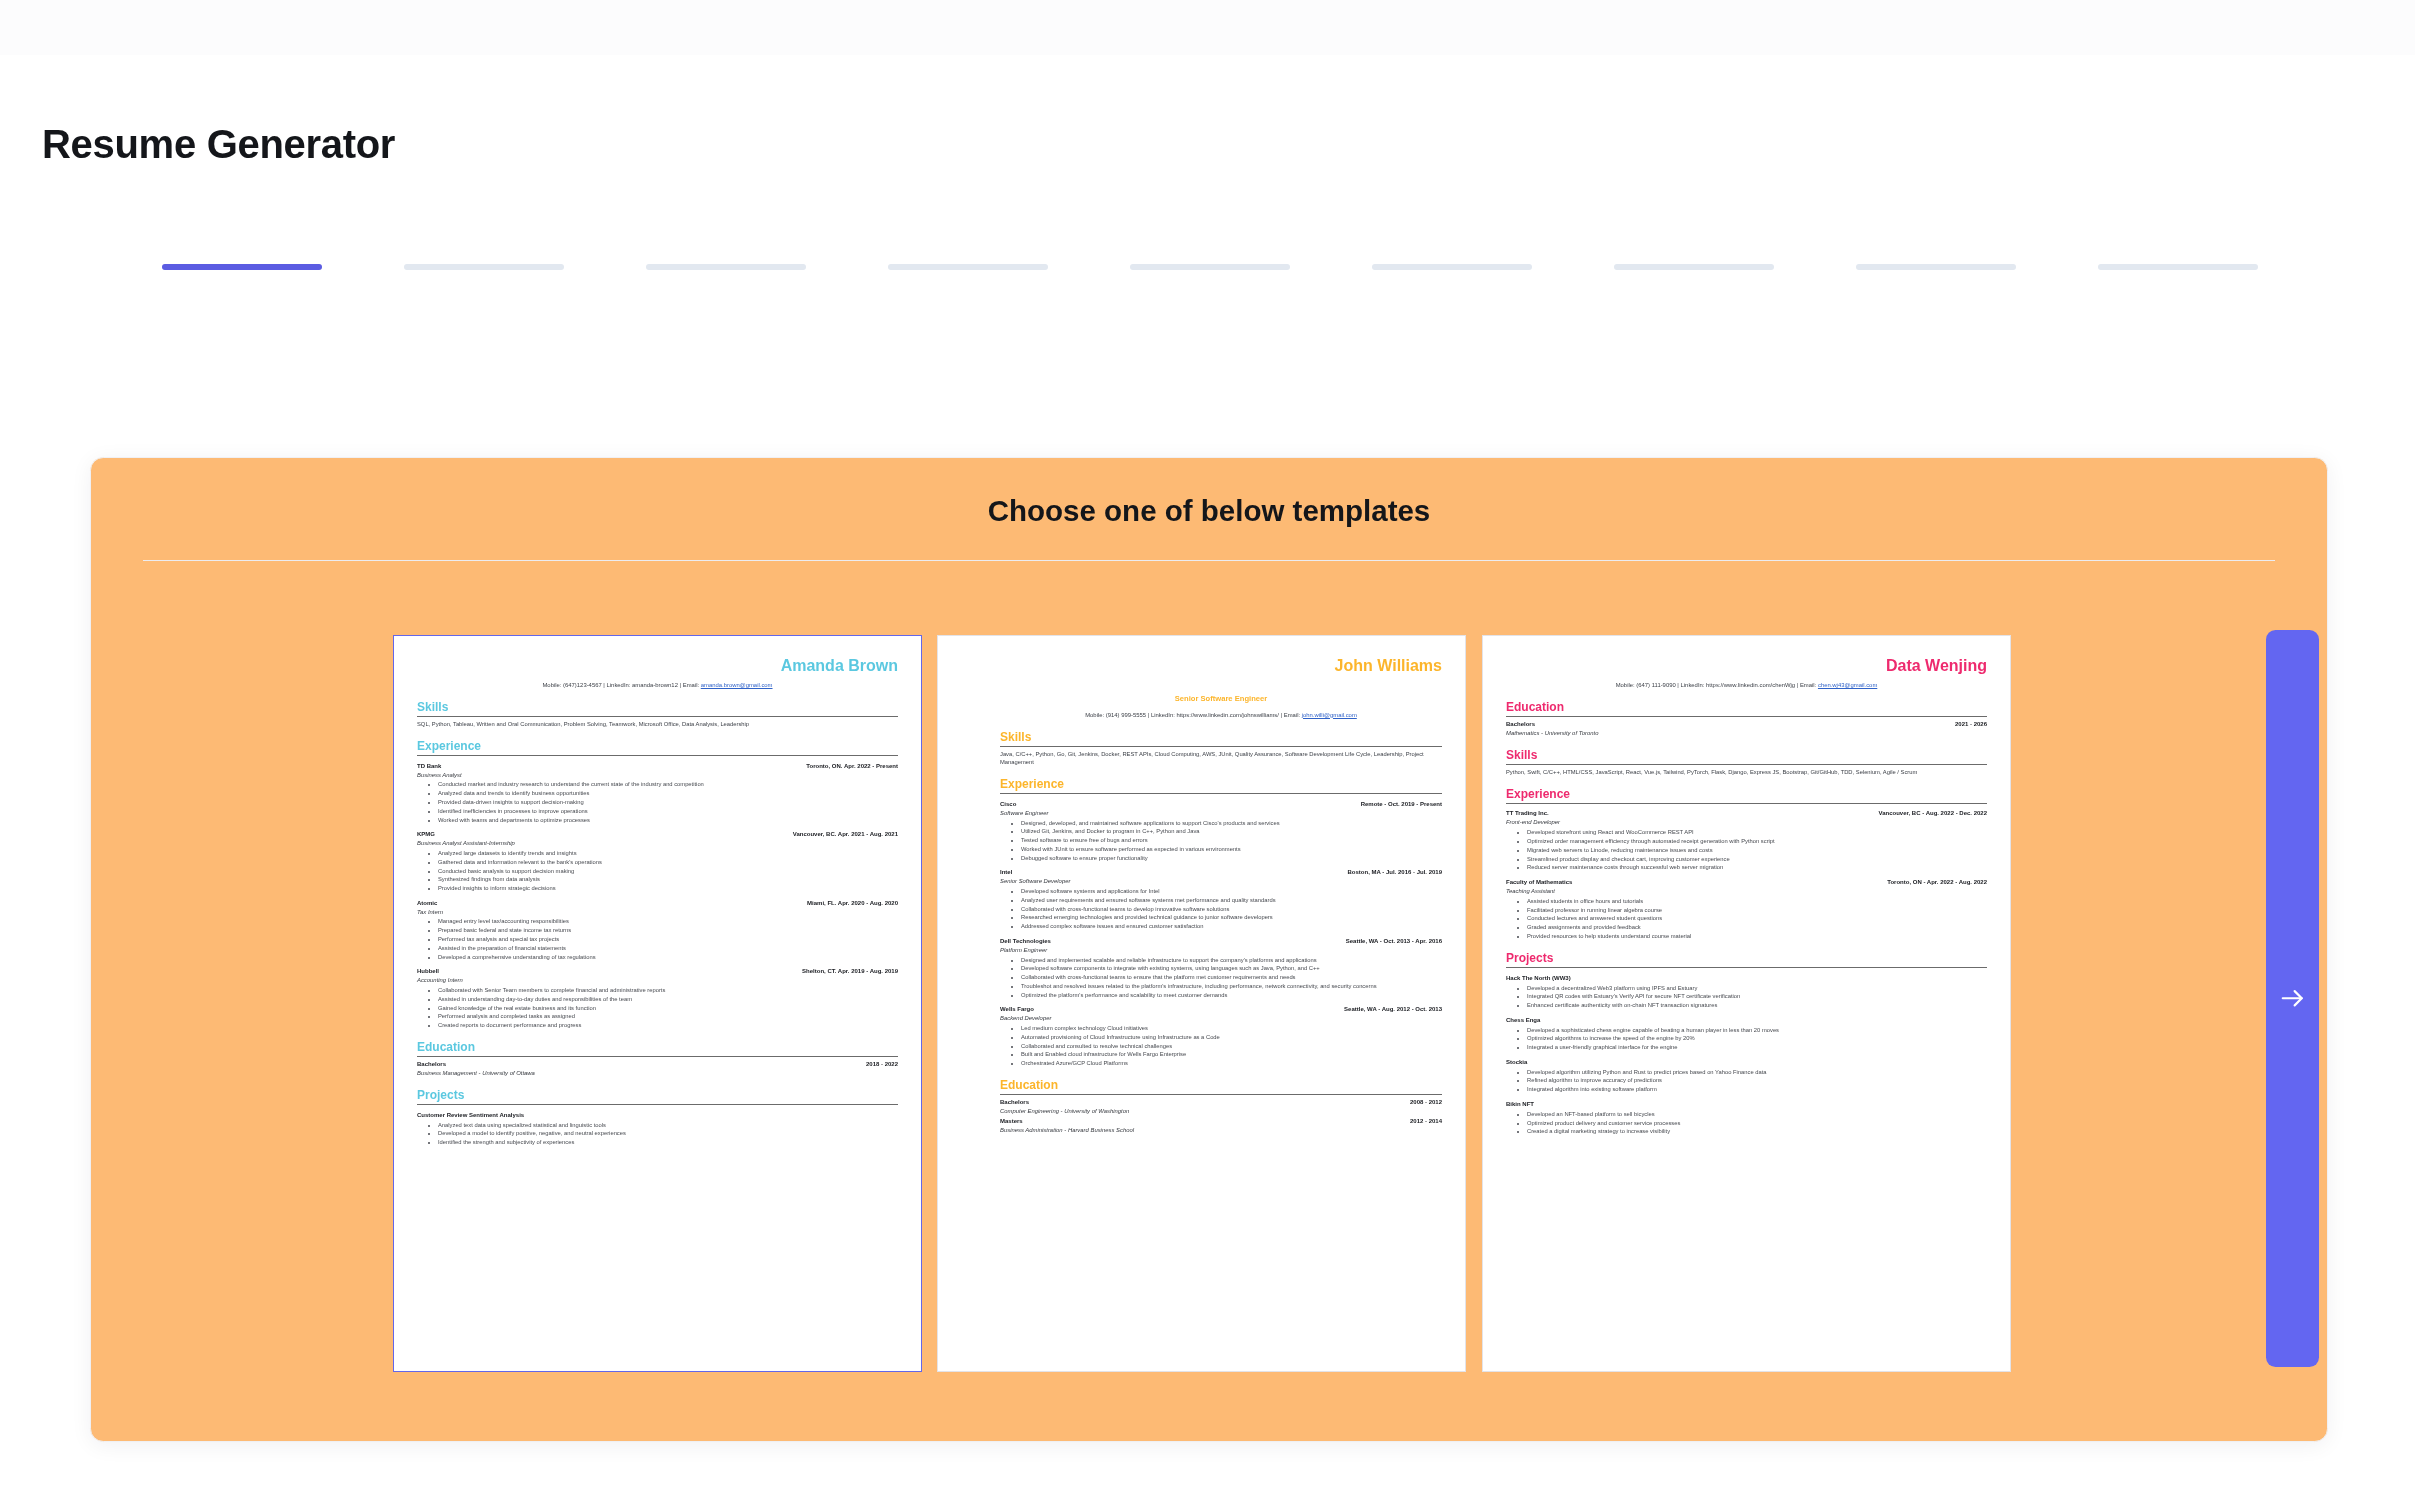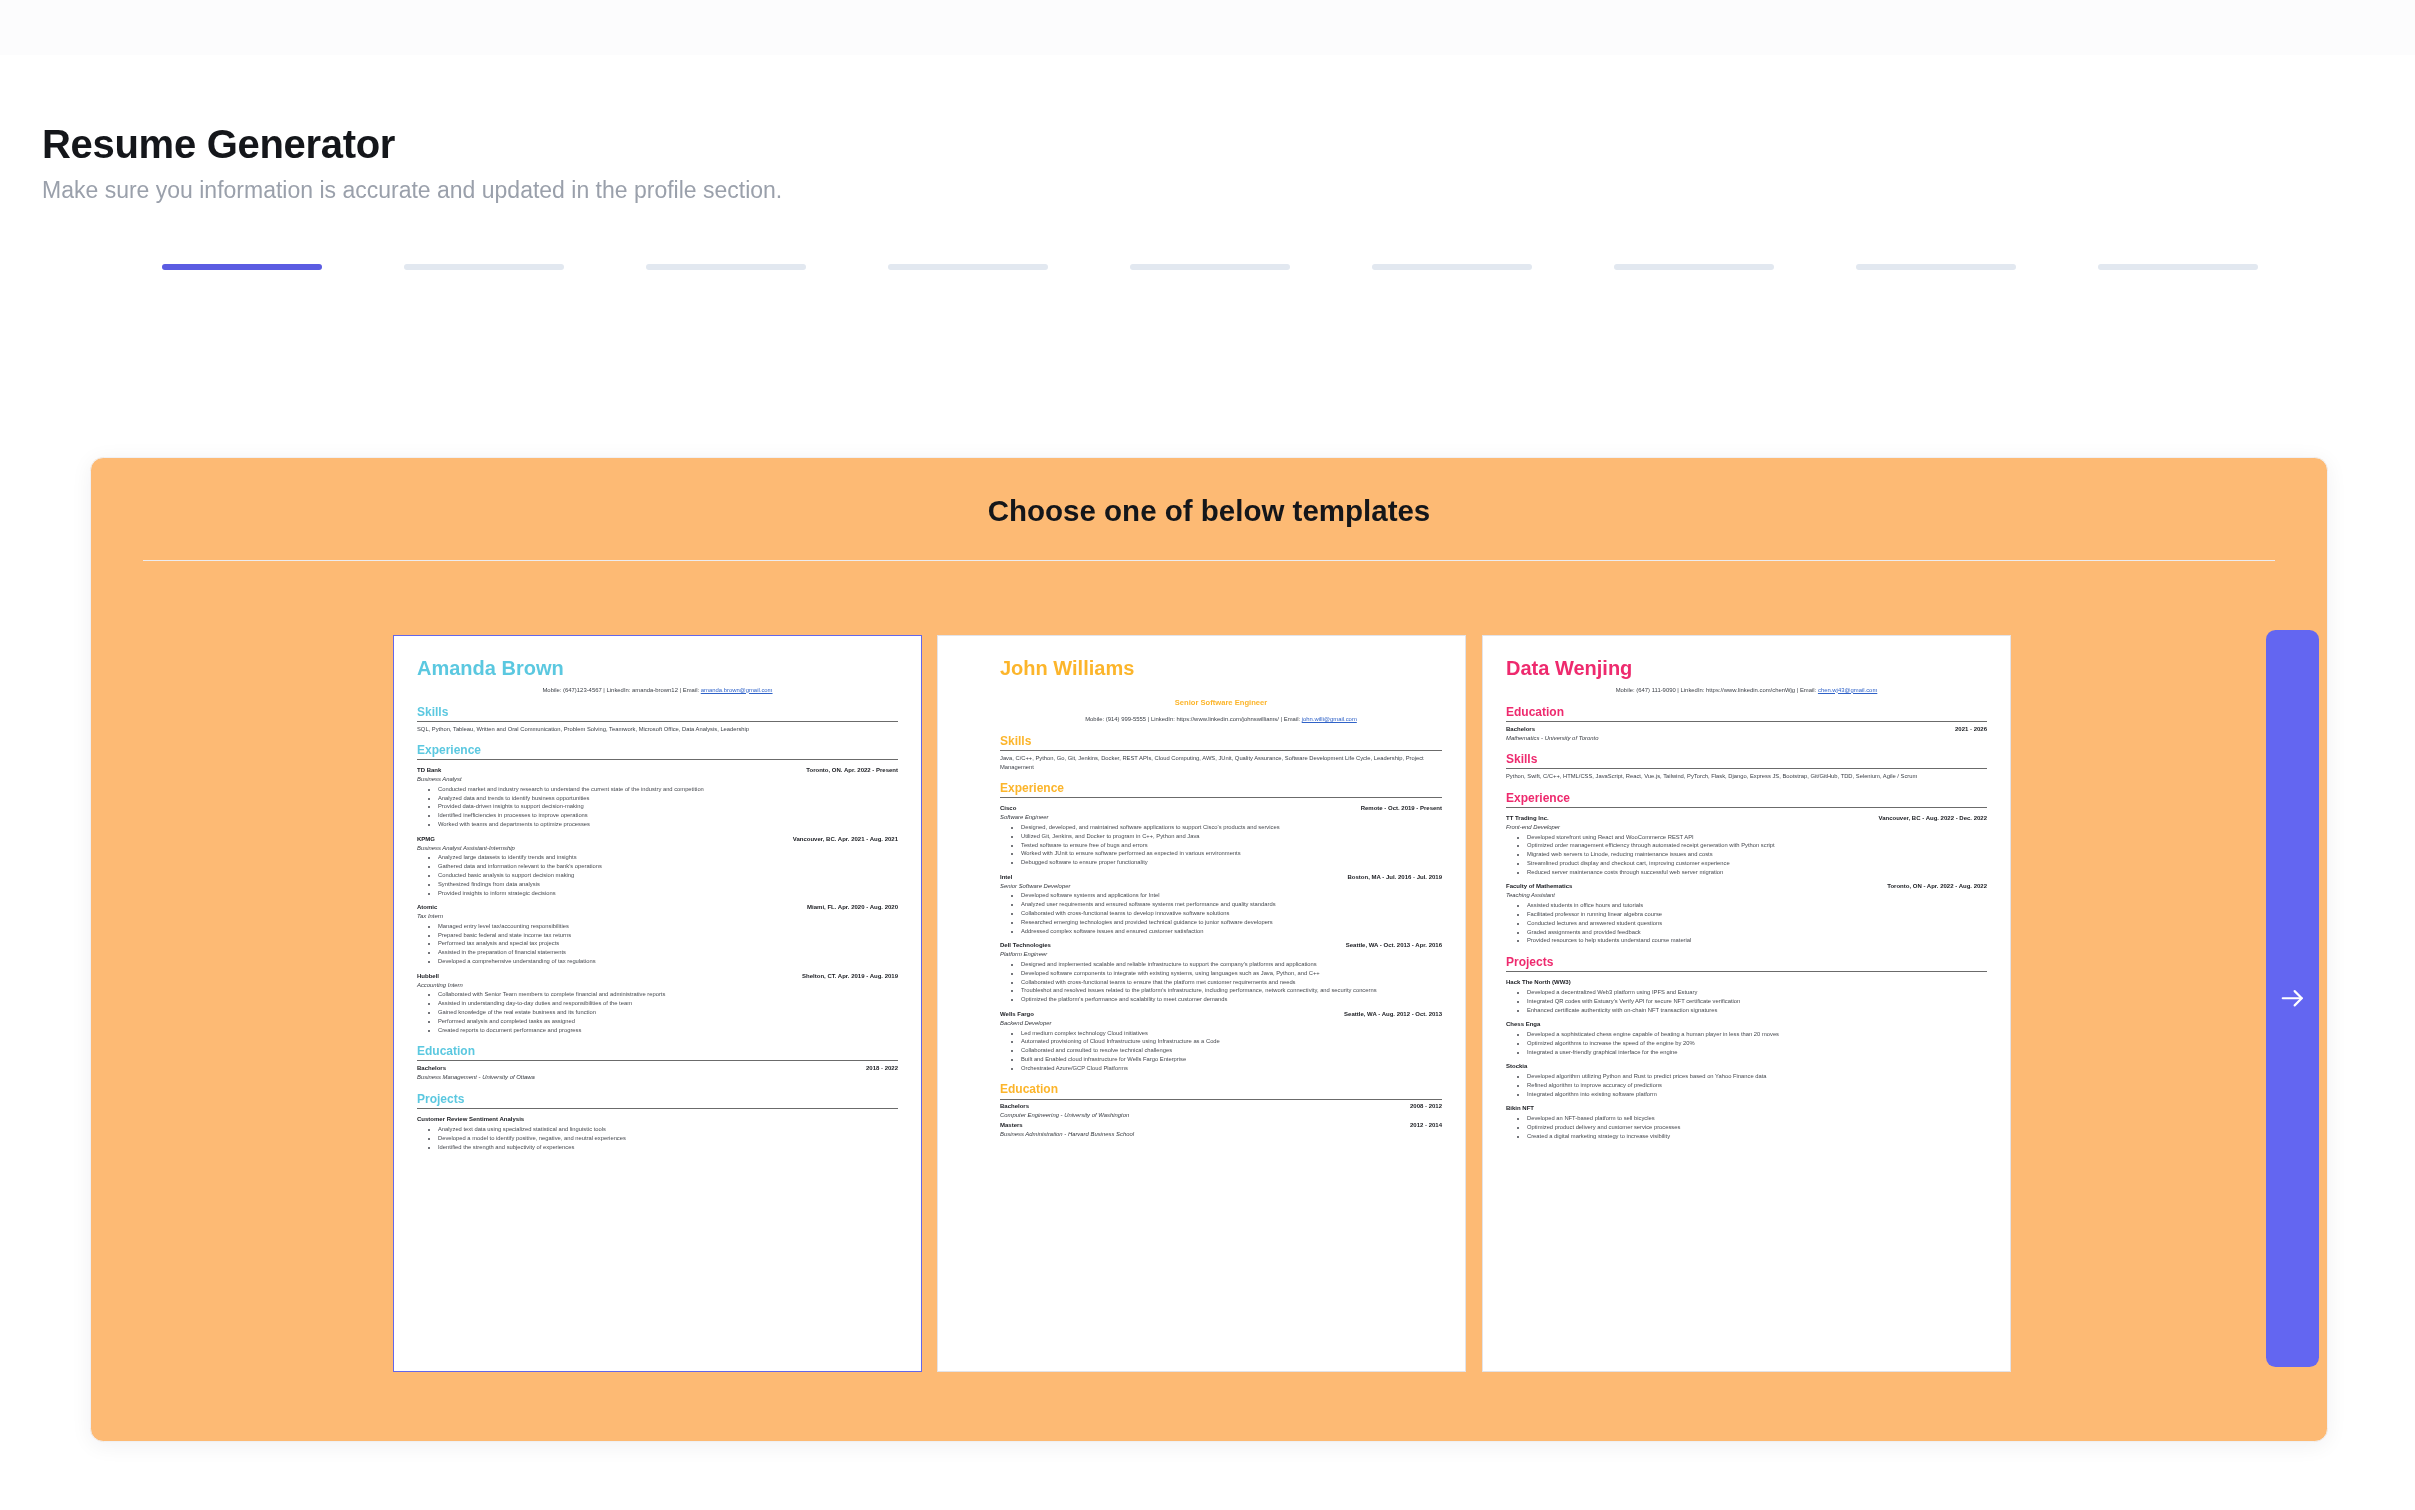--- a/index.html
+++ b/index.html
@@ -39,21 +39,21 @@
   .carousel{position:absolute;left:0;top:177px;width:2238px;height:761px;}
   .tpl{position:absolute;top:0;width:529px;height:737px;background:#fff;
        border:1px solid #e3e3e8;overflow:hidden;}
   .tpl.selected{border:1.9px solid #6466e9;}
   .tpl:nth-of-type(1){left:302px;}
   .tpl:nth-of-type(2){left:846px;padding-left:39px;}
   .tpl:nth-of-type(3){left:1391px;}
 
   .doc{padding:21px 23px 9.5px 23px;font-family:"Liberation Sans", sans-serif;
        color:#3d4148;font-size:5.8px;line-height:1.5;}
-  .doc .nm{text-align:left;font-size:20px;font-weight:700;line-height:1.1;}
+  .doc .nm{text-align:right;font-size:16px;font-weight:700;line-height:1.1;}
   .doc .subtitle{text-align:center;font-size:7.6px;font-weight:700;margin-top:18px;}
   .doc .contact{text-align:center;font-size:5.9px;margin-top:6.7px;color:#3d4148;}
   .doc .contact .lnk{color:#2f62c8;text-decoration:underline;}
   .doc .sec{font-size:12px;font-weight:700;margin-top:11px;line-height:1.1;}
   .doc .rule{height:1px;background:#6b6b6b;margin-top:1.9px;margin-bottom:2.9px;}
   .doc .body{font-size:5.8px;color:#3d4148;}
   .doc .row{display:flex;justify-content:space-between;align-items:baseline;margin-top:5.7px;}
   .doc .row.tight{margin-top:1px;}
   .doc .org{font-weight:700;font-size:6px;color:#202227;}
   .doc .meta{font-weight:700;font-size:6px;color:#202227;white-space:nowrap;}
@@ -72,21 +72,20 @@
 </style>
 </head>
 <body>
 
 <div class="top-band"></div>
 
 <div class="page">
 
   <div class="hdr">
     <h1>Resume Generator</h1>
-    <p>Make sure you information is accurate and updated in the profile section.</p>
   </div>
 
   <div class="stepper" id="stepper">
       <div class="step active">
         <div class="bar"></div>
         <div class="num"></div>
         <div class="name"></div>
       </div>
       <div class="step">
         <div class="bar"></div>

